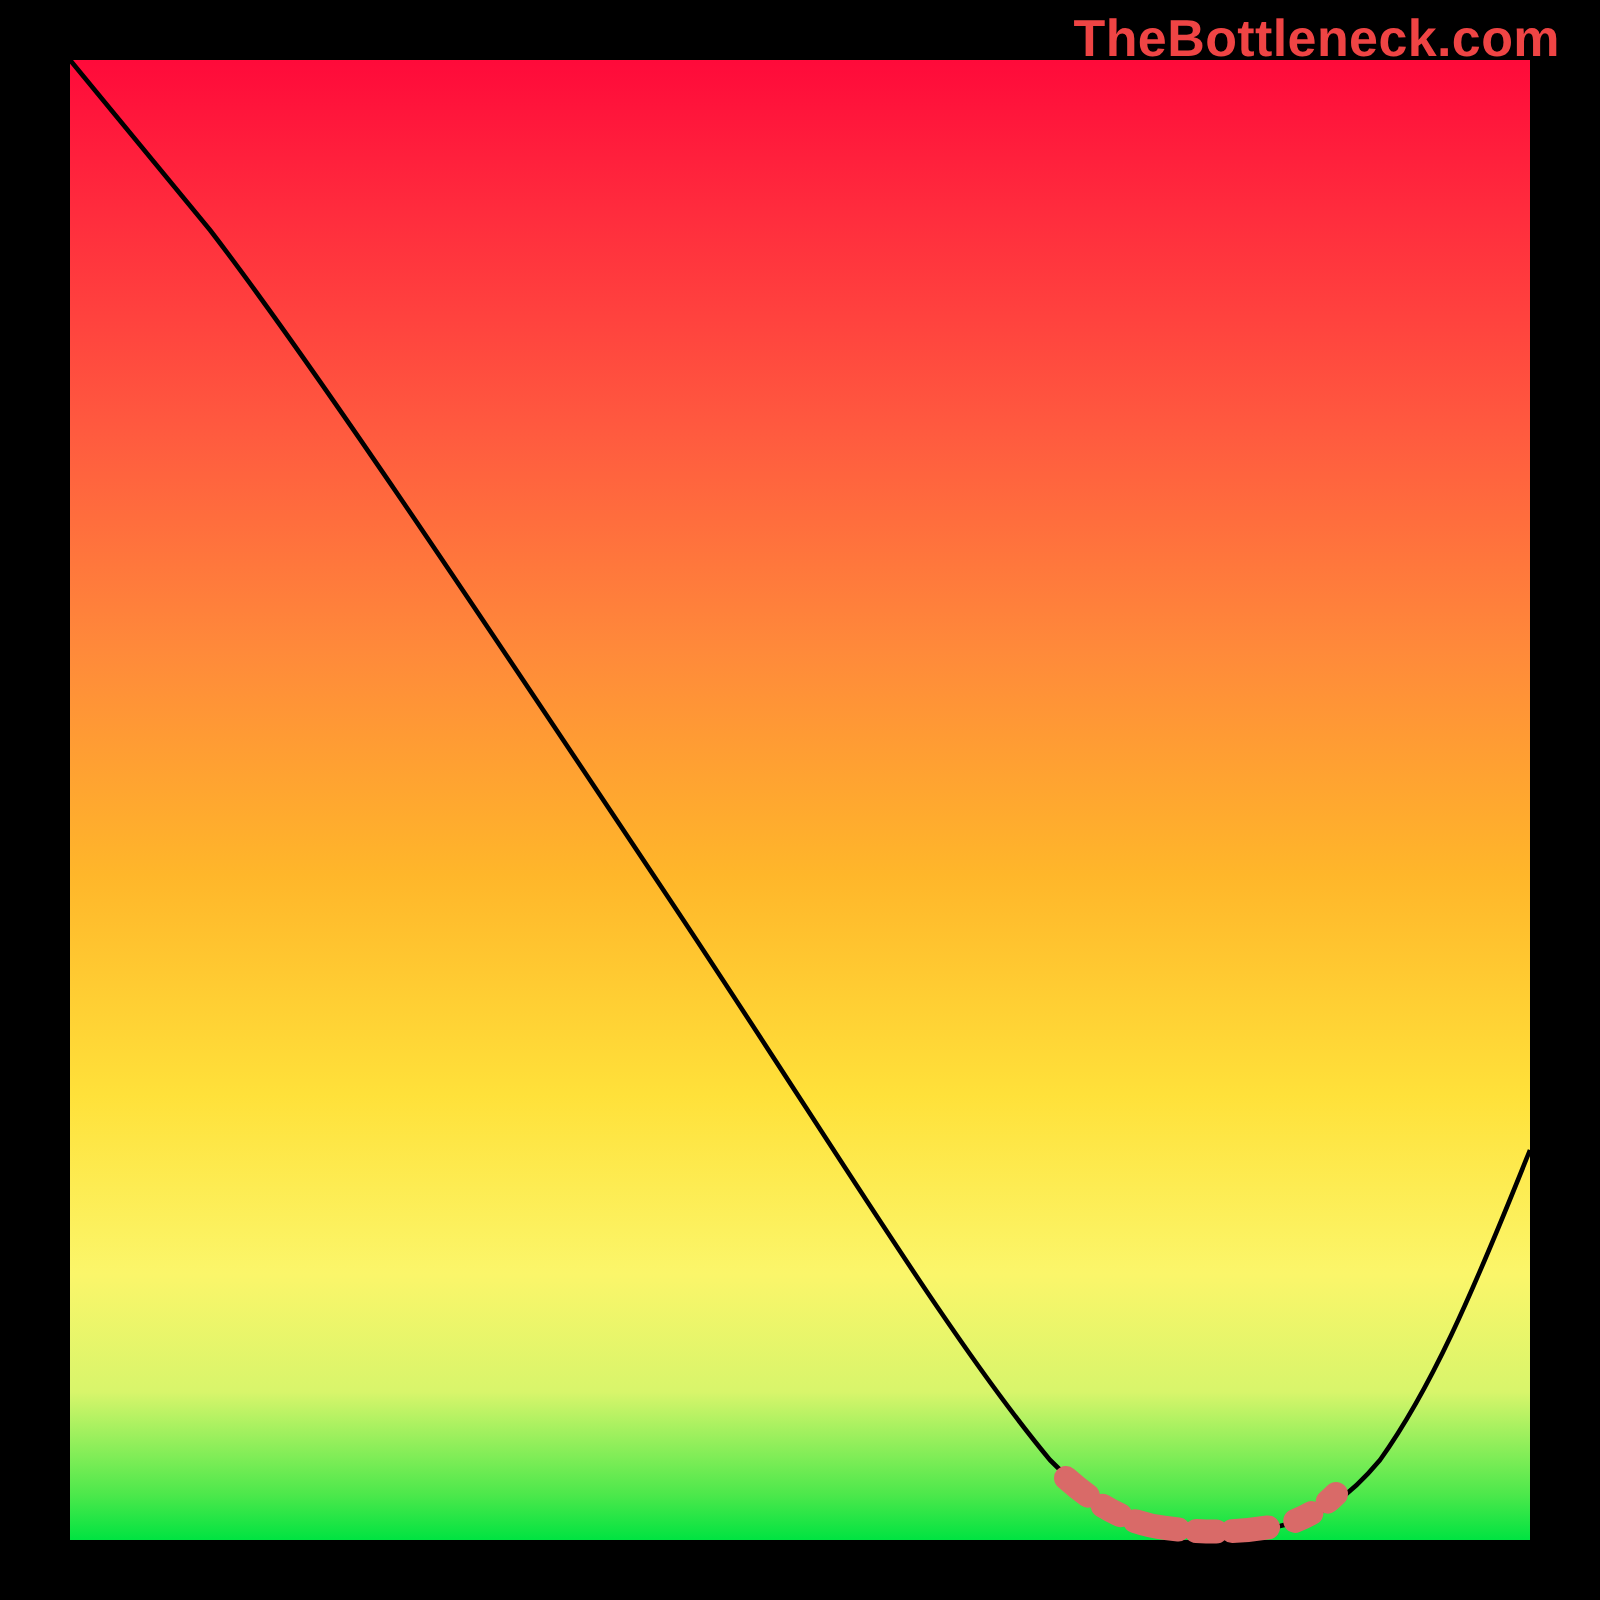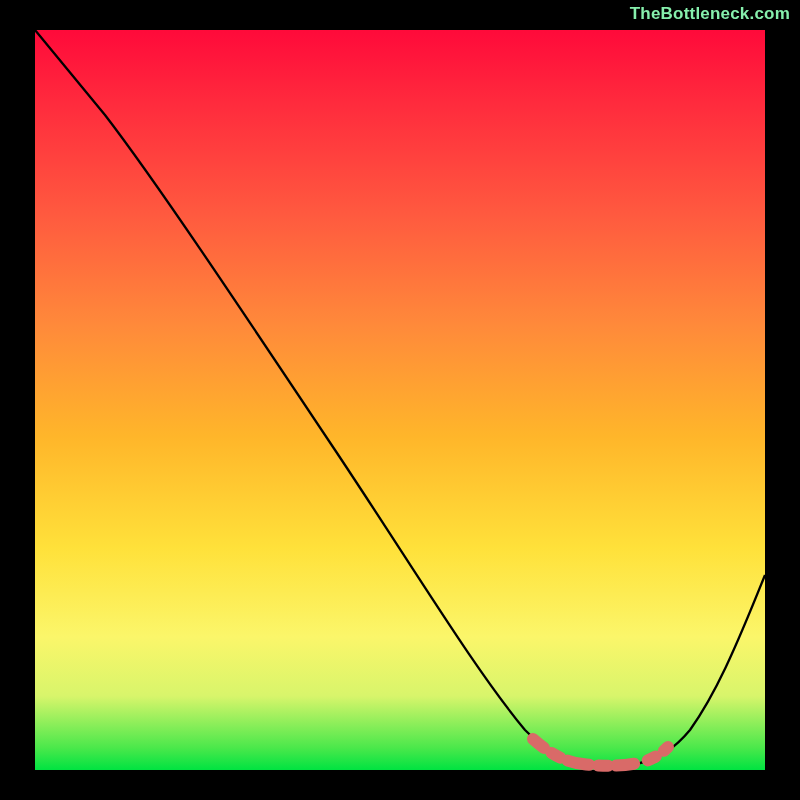--- a/index.html
+++ b/index.html
@@ -13,23 +13,23 @@
   }
   .frame {
     position: relative;
     width: 800px;
     height: 800px;
     background: #000;
   }
   .watermark {
     position: absolute;
     top: 4px;
-    right: 10px;
-    color: #86efac;
-    font-size: 17px;
+    right: 20px;
+    color: #ef4444;
+    font-size: 26px;
     font-weight: 600;
     letter-spacing: 0.2px;
     z-index: 5;
   }
   .plot-area {
     position: absolute;
     left: 35px;
     top: 30px;
     width: 730px;
     height: 740px;

